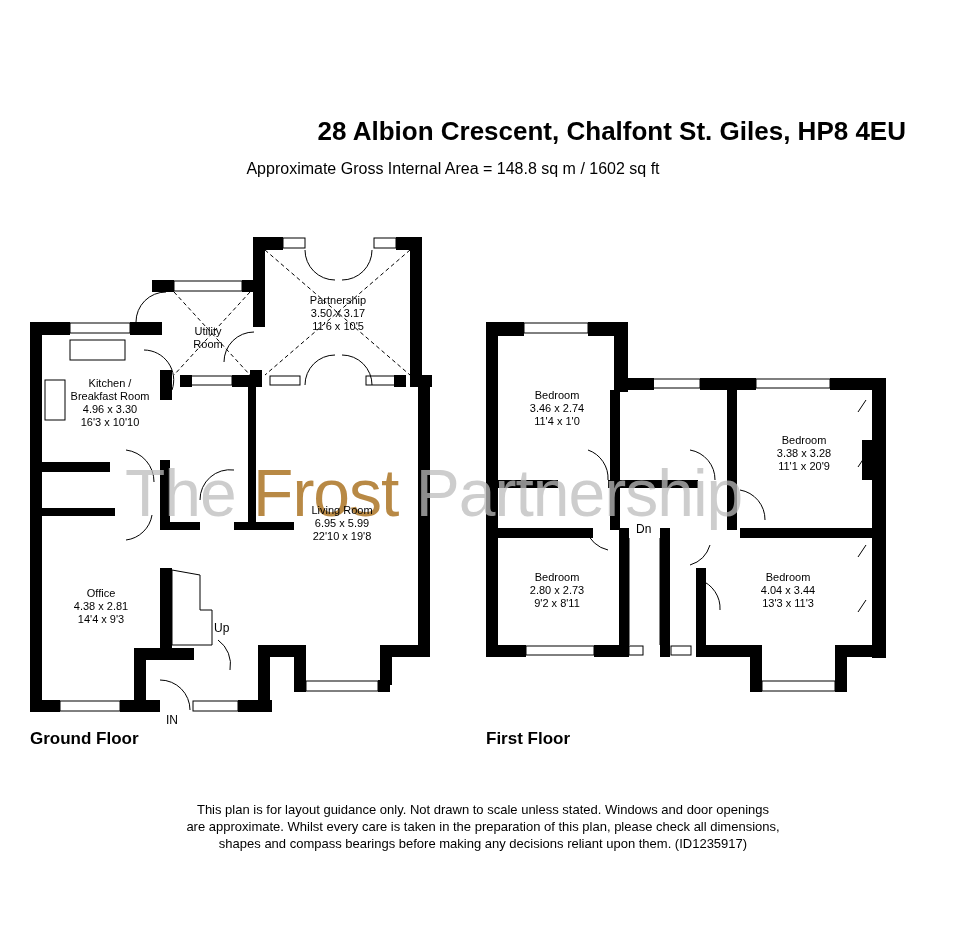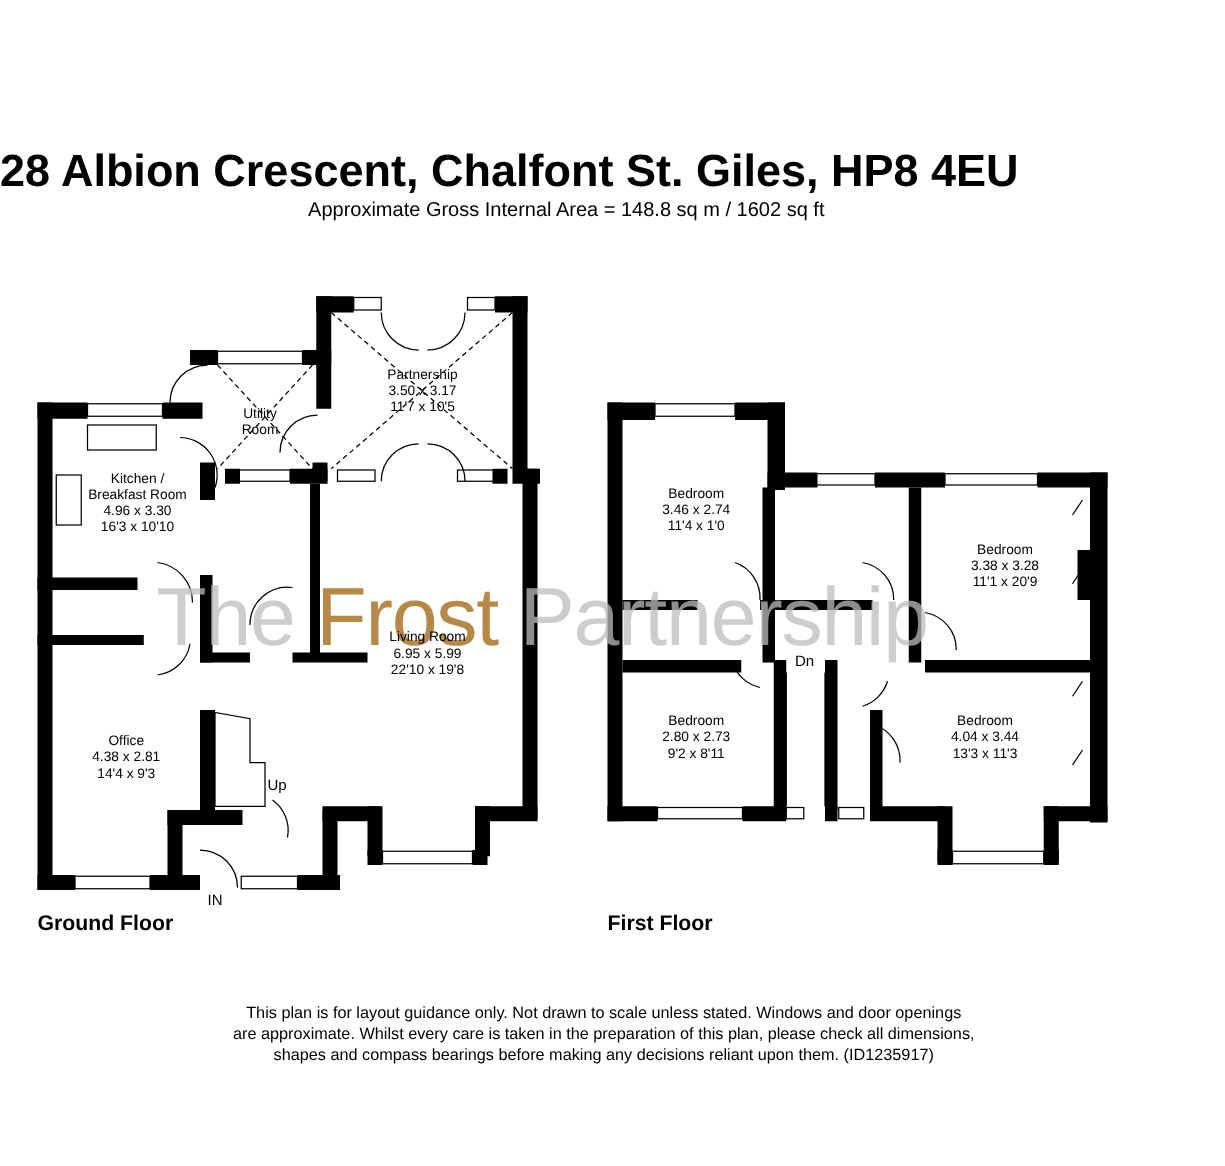--- a/index.html
+++ b/index.html
@@ -1,17 +1,17 @@
 <!DOCTYPE html>
 <html><head>
 <meta charset="utf-8">
 <style>
   html,body{margin:0;padding:0;background:#fff;}
   body{width:980px;height:933px;position:relative;overflow:hidden;font-family:"Liberation Sans",sans-serif;color:#000;}
-  .title{position:absolute;left:0;width:906px;top:116px;text-align:left;font-weight:bold;font-size:36px;}
+  .title{position:absolute;left:0;width:906px;top:116px;text-align:right;font-weight:bold;font-size:26px;}
   .subtitle{position:absolute;left:0;width:906px;top:160px;text-align:center;font-size:16px;}
   .plan{position:absolute;left:0;top:0;}
   .floor-label{position:absolute;font-weight:bold;font-size:17px;}
   .room-label{position:absolute;text-align:center;font-size:11px;line-height:13px;transform:translateX(-50%);white-space:nowrap;}
   .small-label{position:absolute;font-size:12px;}
   .watermark{position:absolute;left:125px;top:455px;font-size:66px;color:#bdbdbd;opacity:.75;letter-spacing:-1px;white-space:nowrap;}
   .watermark b{font-weight:normal;color:#a16207;}
   .disclaimer{position:absolute;left:128px;width:710px;top:801px;text-align:center;font-size:13px;line-height:17px;}
 </style>
 </head>
@@ -136,21 +136,21 @@
       <rect x="45" y="380" width="20" height="40"></rect>
     <path d="M866 400 l-8 12 M866 455 l-8 12 M866 545 l-8 12 M866 600 l-8 12"></path>
   </g>
 </svg>
 
 <div class="watermark"><span>The </span><b>Frost</b><span> Partnership</span></div>
 
 <div class="room-label" style="left:338px;top:294px;">
   <div>Partnership</div>
   <div>3.50 x 3.17</div>
-  <div>11'7 x 10'5</div>
+  <div>11'6 x 10'5</div>
 </div>
 <div class="room-label" style="left:208px;top:325px;">
   <div>Utility</div>
   <div>Room</div>
 </div>
 <div class="room-label" style="left:110px;top:377px;">
   <div>Kitchen /</div>
   <div>Breakfast Room</div>
   <div>4.96 x 3.30</div>
   <div>16'3 x 10'10</div>

